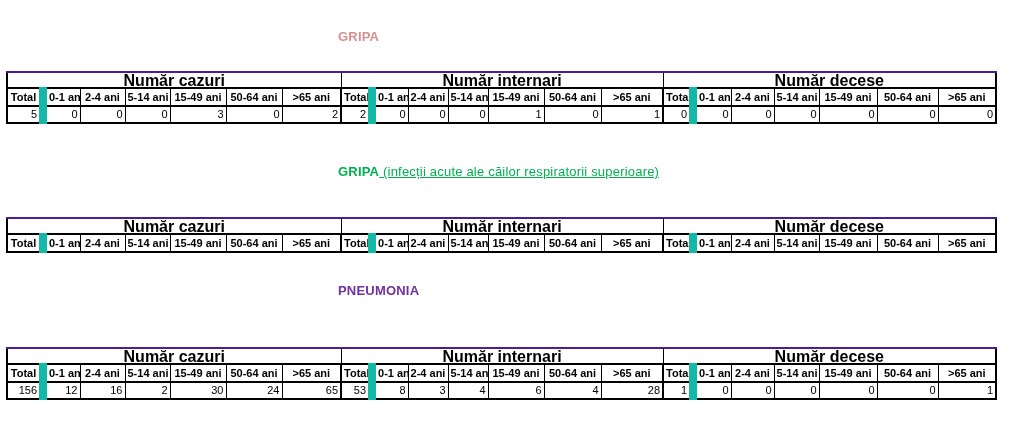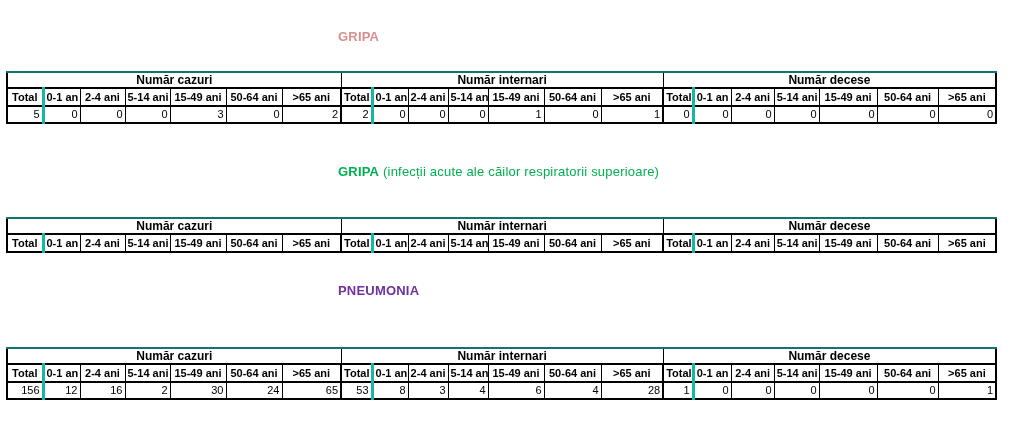--- a/index.html
+++ b/index.html
@@ -13,21 +13,21 @@
   .page { position: absolute; inset: 0; }
 
   .section-title {
     position: absolute;
     left: 338px;
     font-size: 13px;
     font-weight: bold;
     white-space: nowrap;
     letter-spacing: 0.2px;
   }
-  .section-title .suffix { font-weight: normal; }
+  .section-title .suffix { font-weight: normal; text-decoration: underline; }
 
   table.dtable {
     position: absolute;
     left: 6px;
     width: 989px;
     border-collapse: collapse;
     table-layout: fixed;
     border: 2px solid #000;
     font-size: 11px;
     font-family: "Liberation Sans", sans-serif;
@@ -38,34 +38,34 @@
     overflow: hidden;
     white-space: nowrap;
     line-height: 13px;
   }
   table.dtable th {
     font-weight: bold;
     text-align: center;
     height: 16px;
   }
   table.dtable th.grp {
-    font-size: 12px;
+    font-size: 16px;
     height: 14px;
-    border-top: 2px solid #0f766e;
+    border-top: 2px solid #4c1d95;
     border-bottom: 2px solid #000;
     margin-left: 18px;
   }
   table.dtable tr.hdr th { border-bottom: 2px solid #000; }
   table.dtable td {
     text-align: right;
     height: 15px;
   }
   table.dtable .tcol {
     border-left: 2px solid #000;
-    border-right: 3px solid #14b8a6;
+    border-right: 8px solid #14b8a6;
   }
 </style>
 </head>
 <body>
 
 <div class="page">
 
   <div class="section-title" style="top:29px">
     <span style="color: rgb(217, 143, 143);">GRIPA</span><span class="suffix" style="color: rgb(217, 143, 143);"></span>
   </div>

